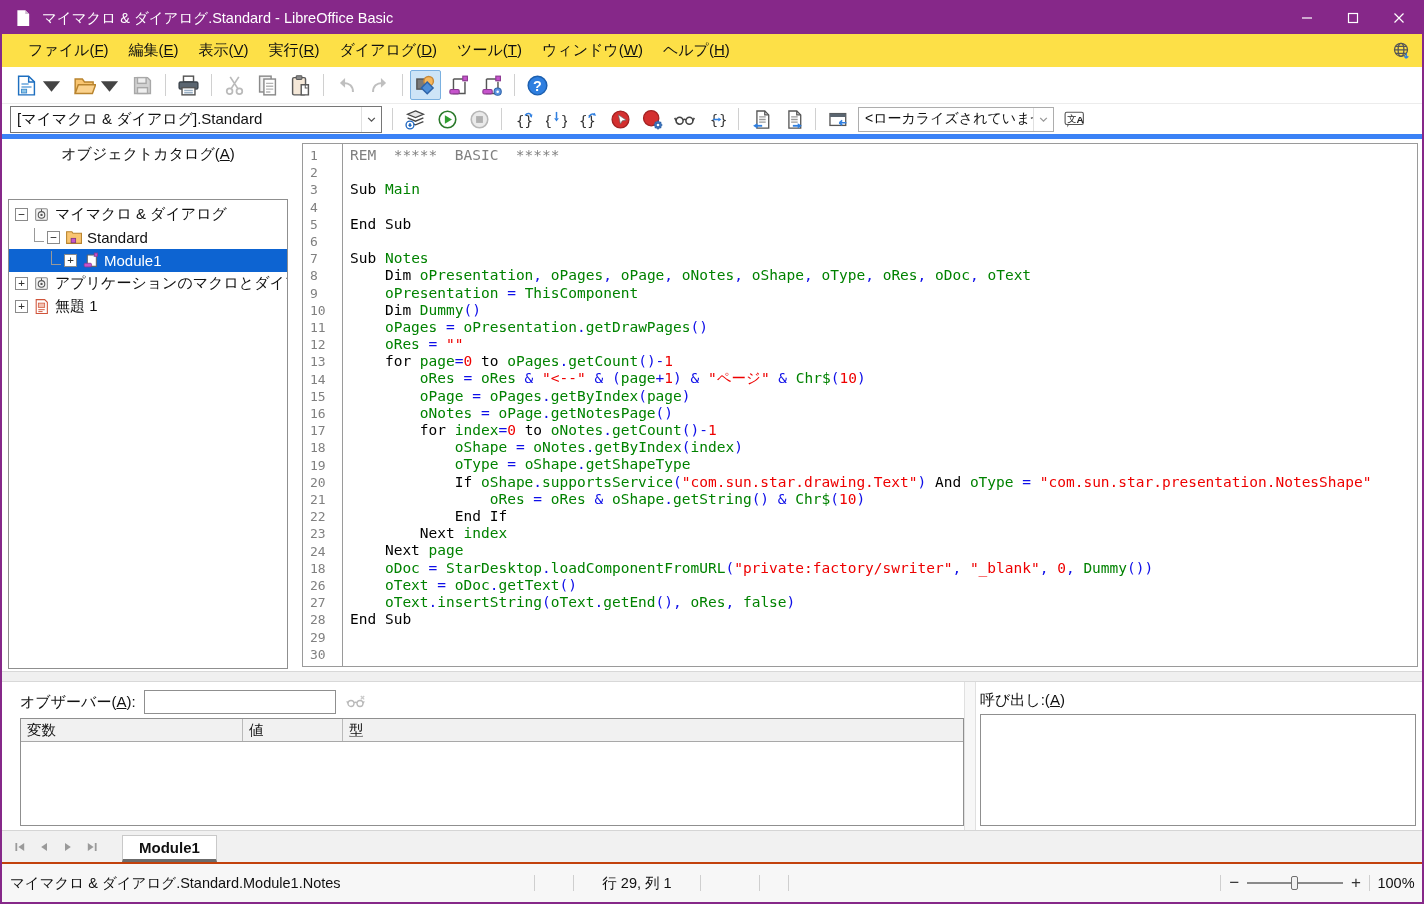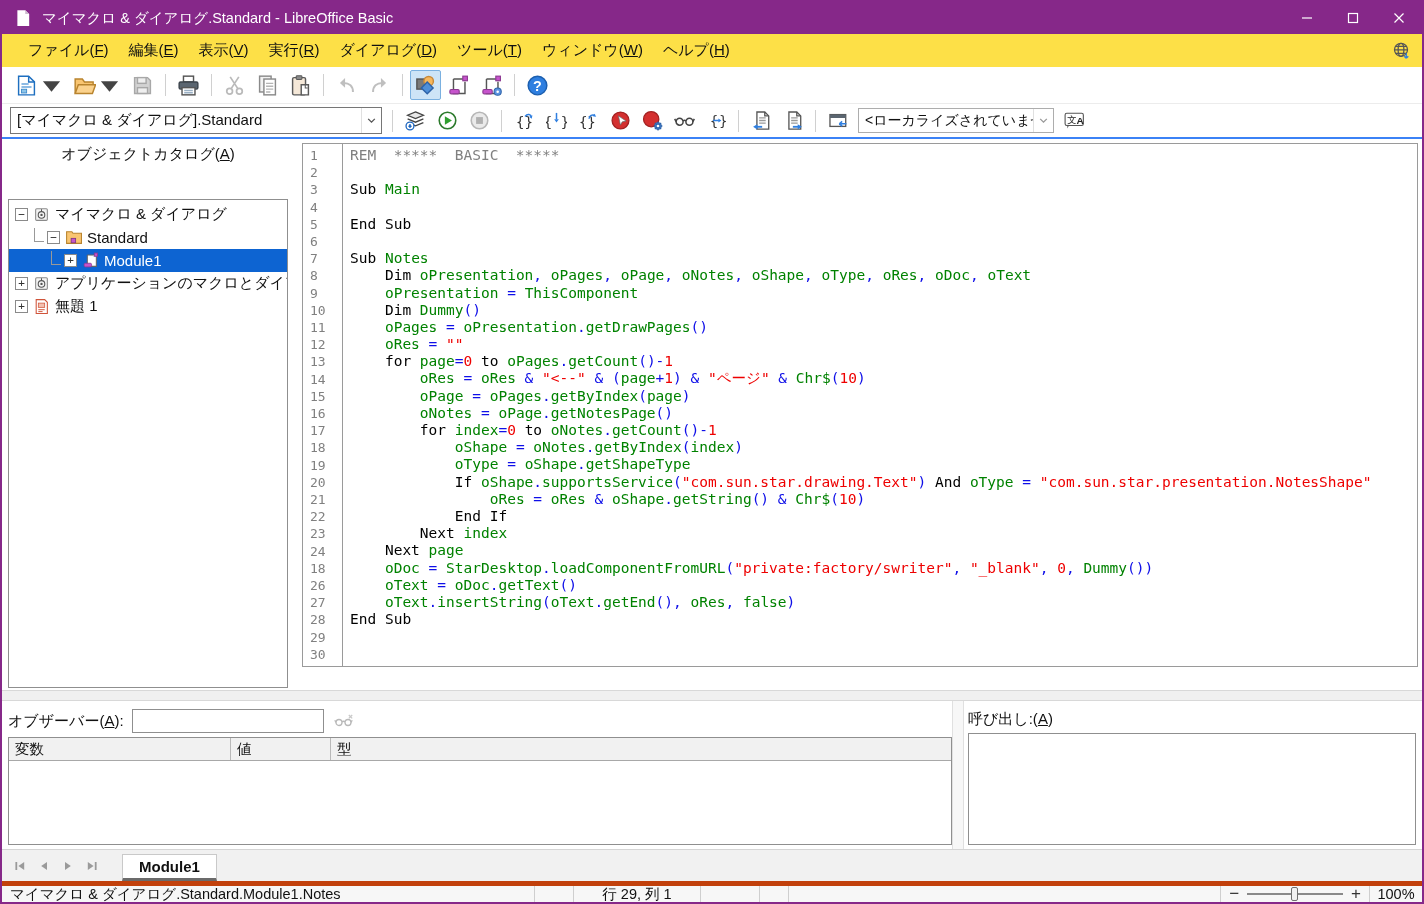--- a/index.html
+++ b/index.html
@@ -16,21 +16,21 @@
   .wctl{width:46px;height:32px;display:flex;align-items:center;justify-content:center;}
   .wctl svg{width:12px;height:12px;}
   
   .menubar{height:33px;display:flex;align-items:center;padding-left:16px;flex:0 0 auto;background:#fde047;}
   .menu-item{padding:4px 10px;font-size:15px;white-space:nowrap;}
   .menubar .spacer{flex:1;}
   .menubar .globe{width:30px;height:26px;display:flex;align-items:center;justify-content:center;margin-right:6px;}
   .menubar .globe svg{width:20px;height:20px;}
   
   .toolbar1{height:37px;display:flex;align-items:center;padding-left:8px;flex:0 0 auto;border-bottom:1px solid #ececec;}
-  .toolbar2{height:35px;display:flex;align-items:center;padding-left:8px;flex:0 0 auto;border-bottom:2px solid #3b82f6;}
+  .toolbar2{height:35px;display:flex;align-items:center;padding-left:8px;flex:0 0 auto;border-bottom:5px solid #3b82f6;}
   .tbtn{height:30px;min-width:30px;padding:0 3px;display:flex;align-items:center;justify-content:center;border:1px solid transparent;border-radius:2px;margin:0 1px;}
   .tbtn.active{background:#cde4f7;border-color:#7ab0e0;}
   .tbtn.disabled{opacity:.9;}
   .tbtn .ic svg{width:23px;height:23px;display:block;}
   .toolbar2 .tbtn .ic svg{width:21px;height:21px;}
   .tsep{width:1px;height:22px;background:#d0d0d0;margin:0 6px;flex:0 0 auto;}
   .caret svg{width:9px;height:9px;display:block;margin-left:2px;}
   .combo{height:27px;background:#fff;border:1px solid #767676;display:flex;align-items:center;font-size:15px;}
   .combo .val{flex:1;padding:0 6px;white-space:nowrap;overflow:hidden;}
   .combo .chev{width:20px;height:100%;display:flex;align-items:center;justify-content:center;border-left:1px solid #e0e0e0;}
@@ -53,21 +53,21 @@
   .editor-wrap{flex:1;padding:4px 4px 0 0;min-width:0;}
   .editor{height:524px;border:1px solid #9a9a9a;background:#fff;display:flex;overflow:hidden;}
   .gutter{width:40px;flex:0 0 auto;border-right:1px solid #9a9a9a;padding:3px 0 0 7px;
     font:13px/17.2px "DejaVu Sans Mono",monospace;color:#808080;}
   .codearea{flex:1;padding:3px 0 0 7px;overflow:hidden;font:14.5px/17.2px "DejaVu Sans Mono",monospace;}
   .code-line{white-space:pre;height:17.2px;}
   .t-c{color:#808080;} .t-k{color:#000000;} .t-i{color:#008200;}
   .t-o{color:#0f0fe8;} .t-n{color:#ee0000;} .t-s{color:#ee0000;} .t-p{color:#000;}
   
   .hsplit{height:11px;background:#f0f0f0;border-top:1px solid #d8d8d8;border-bottom:1px solid #d8d8d8;flex:0 0 auto;}
-  .bottom{height:148px;flex:0 0 auto;display:flex;min-height:0;}
+  .bottom{height:148px;flex:0 0 auto;display:flex;min-height:0;padding-left:12px;}
   .watchpanel{width:950px;flex:0 0 auto;padding:4px 0 4px 6px;display:flex;flex-direction:column;}
   .watchrow{height:32px;display:flex;align-items:center;}
   .panel-label{font-size:15px;white-space:nowrap;}
   .watchinput{width:192px;height:24px;border:1px solid #8f8f8f;background:#fff;margin-left:8px;font-size:14px;padding:0 4px;font-family:"Liberation Sans",sans-serif;}
   .watchremove{width:28px;height:26px;display:flex;align-items:center;justify-content:center;margin-left:6px;}
   .watchremove svg{width:20px;height:14px;}
   .watchtable{flex:1;border:1px solid #8f8f8f;display:flex;flex-direction:column;background:#fff;}
   .wt-head{height:23px;display:flex;background:#f1f1f1;border-bottom:1px solid #a8a8a8;flex:0 0 auto;}
   .wt-col{font-size:14.5px;padding:2px 6px;border-right:1px solid #b9b9b9;}
   .wt-col:nth-child(1){width:222px;} .wt-col:nth-child(2){width:100px;} .wt-col:nth-child(3){flex:1;border-right:none;}
@@ -77,21 +77,21 @@
   .calls-label{height:28px;line-height:28px;font-size:15px;}
   .callsbox{flex:1;border:1px solid #8f8f8f;background:#fff;}
   
   .tabbar{height:32px;flex:0 0 auto;background:#f1f1f1;border-top:1px solid #d5d5d5;display:flex;align-items:flex-end;}
   .tabnav{display:flex;align-items:center;height:100%;padding:0 4px 0 6px;}
   .navbtn{width:24px;height:24px;display:flex;align-items:center;justify-content:center;}
   .navbtn svg{width:14px;height:14px;}
   .tab{height:27px;background:#fff;border:1px solid #c9c9c9;border-bottom:3px solid #6b6b6b;
     padding:3px 16px 0 16px;font-size:15px;font-weight:bold;margin-left:14px;}
   
-  .statusbar{height:21px;flex:0 0 auto;background:#f7f7f7;border-top:5px solid #c2410c;display:flex;align-items:center;font-size:14.5px;}
+  .statusbar{height:40px;flex:0 0 auto;background:#f7f7f7;border-top:2px solid #c2410c;display:flex;align-items:center;font-size:14.5px;}
   .sdiv{width:1px;height:16px;background:#cfcfcf;flex:0 0 auto;}
   .seg-doc{width:532px;padding-left:8px;white-space:nowrap;overflow:hidden;}
   .seg-a{width:38px;} .seg-pos{width:126px;text-align:center;} .seg-b{width:58px;} .seg-c{width:28px;} .seg-fill{flex:1;}
   .zoomctl{display:flex;align-items:center;flex:0 0 auto;}
   .zminus,.zplus{font-size:17px;color:#333;padding:0 8px;line-height:20px;}
   .ztrack{width:96px;height:2px;background:#8a8a8a;position:relative;}
   .zthumb{position:absolute;left:44px;top:-6px;width:7px;height:14px;background:#f2f2f2;border:1px solid #707070;border-radius:2px;}
   .zval{width:52px;text-align:center;}
 </style>
 </head>

